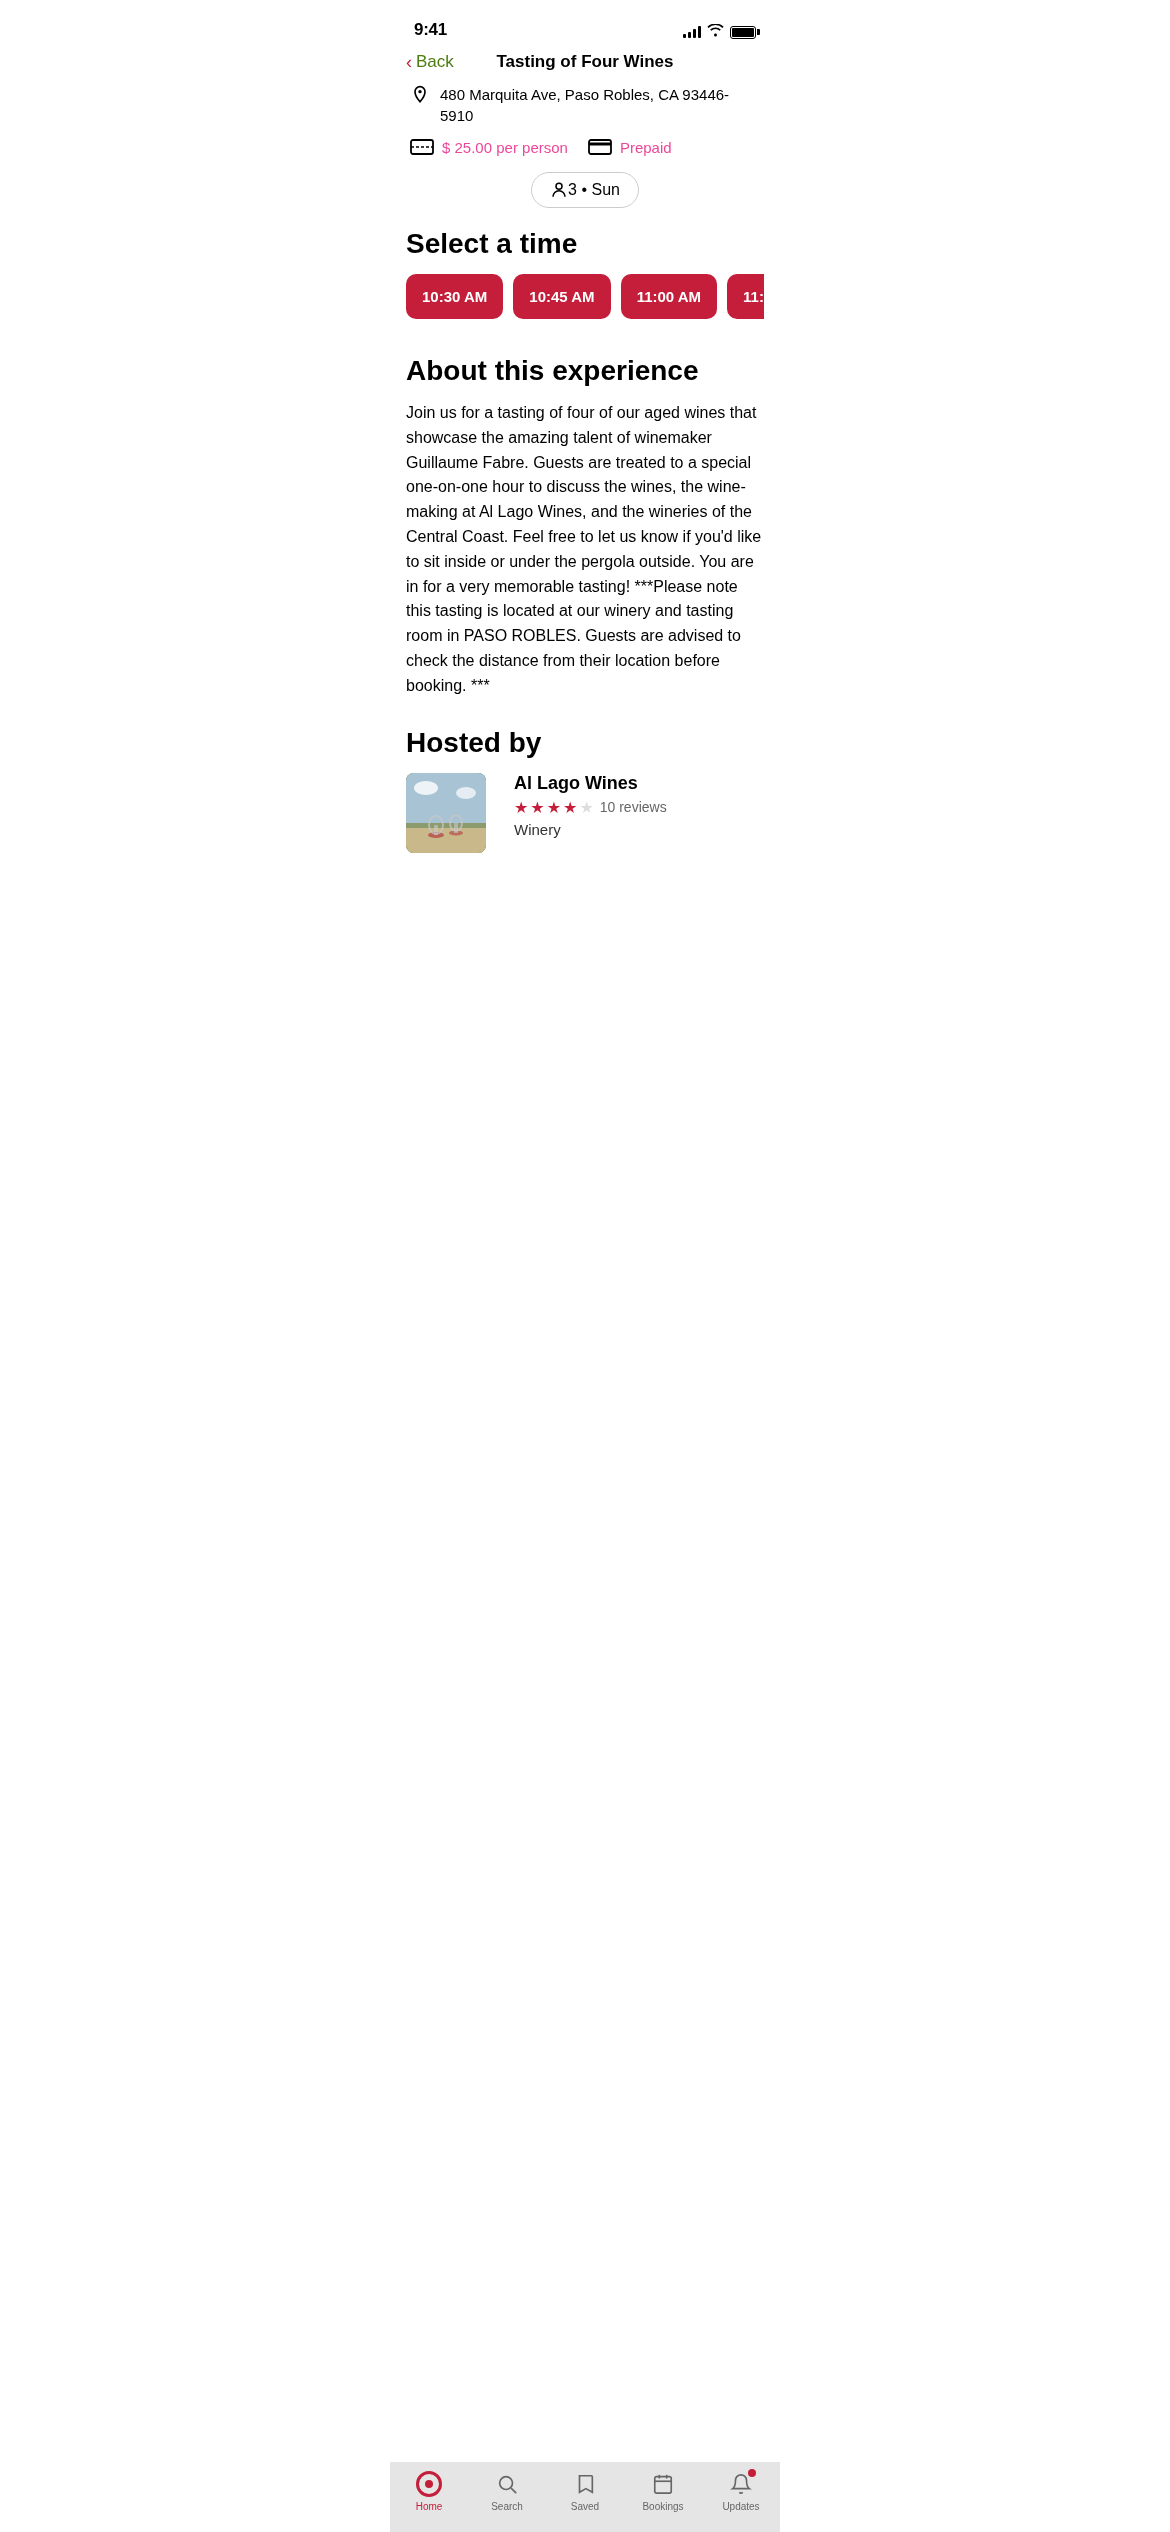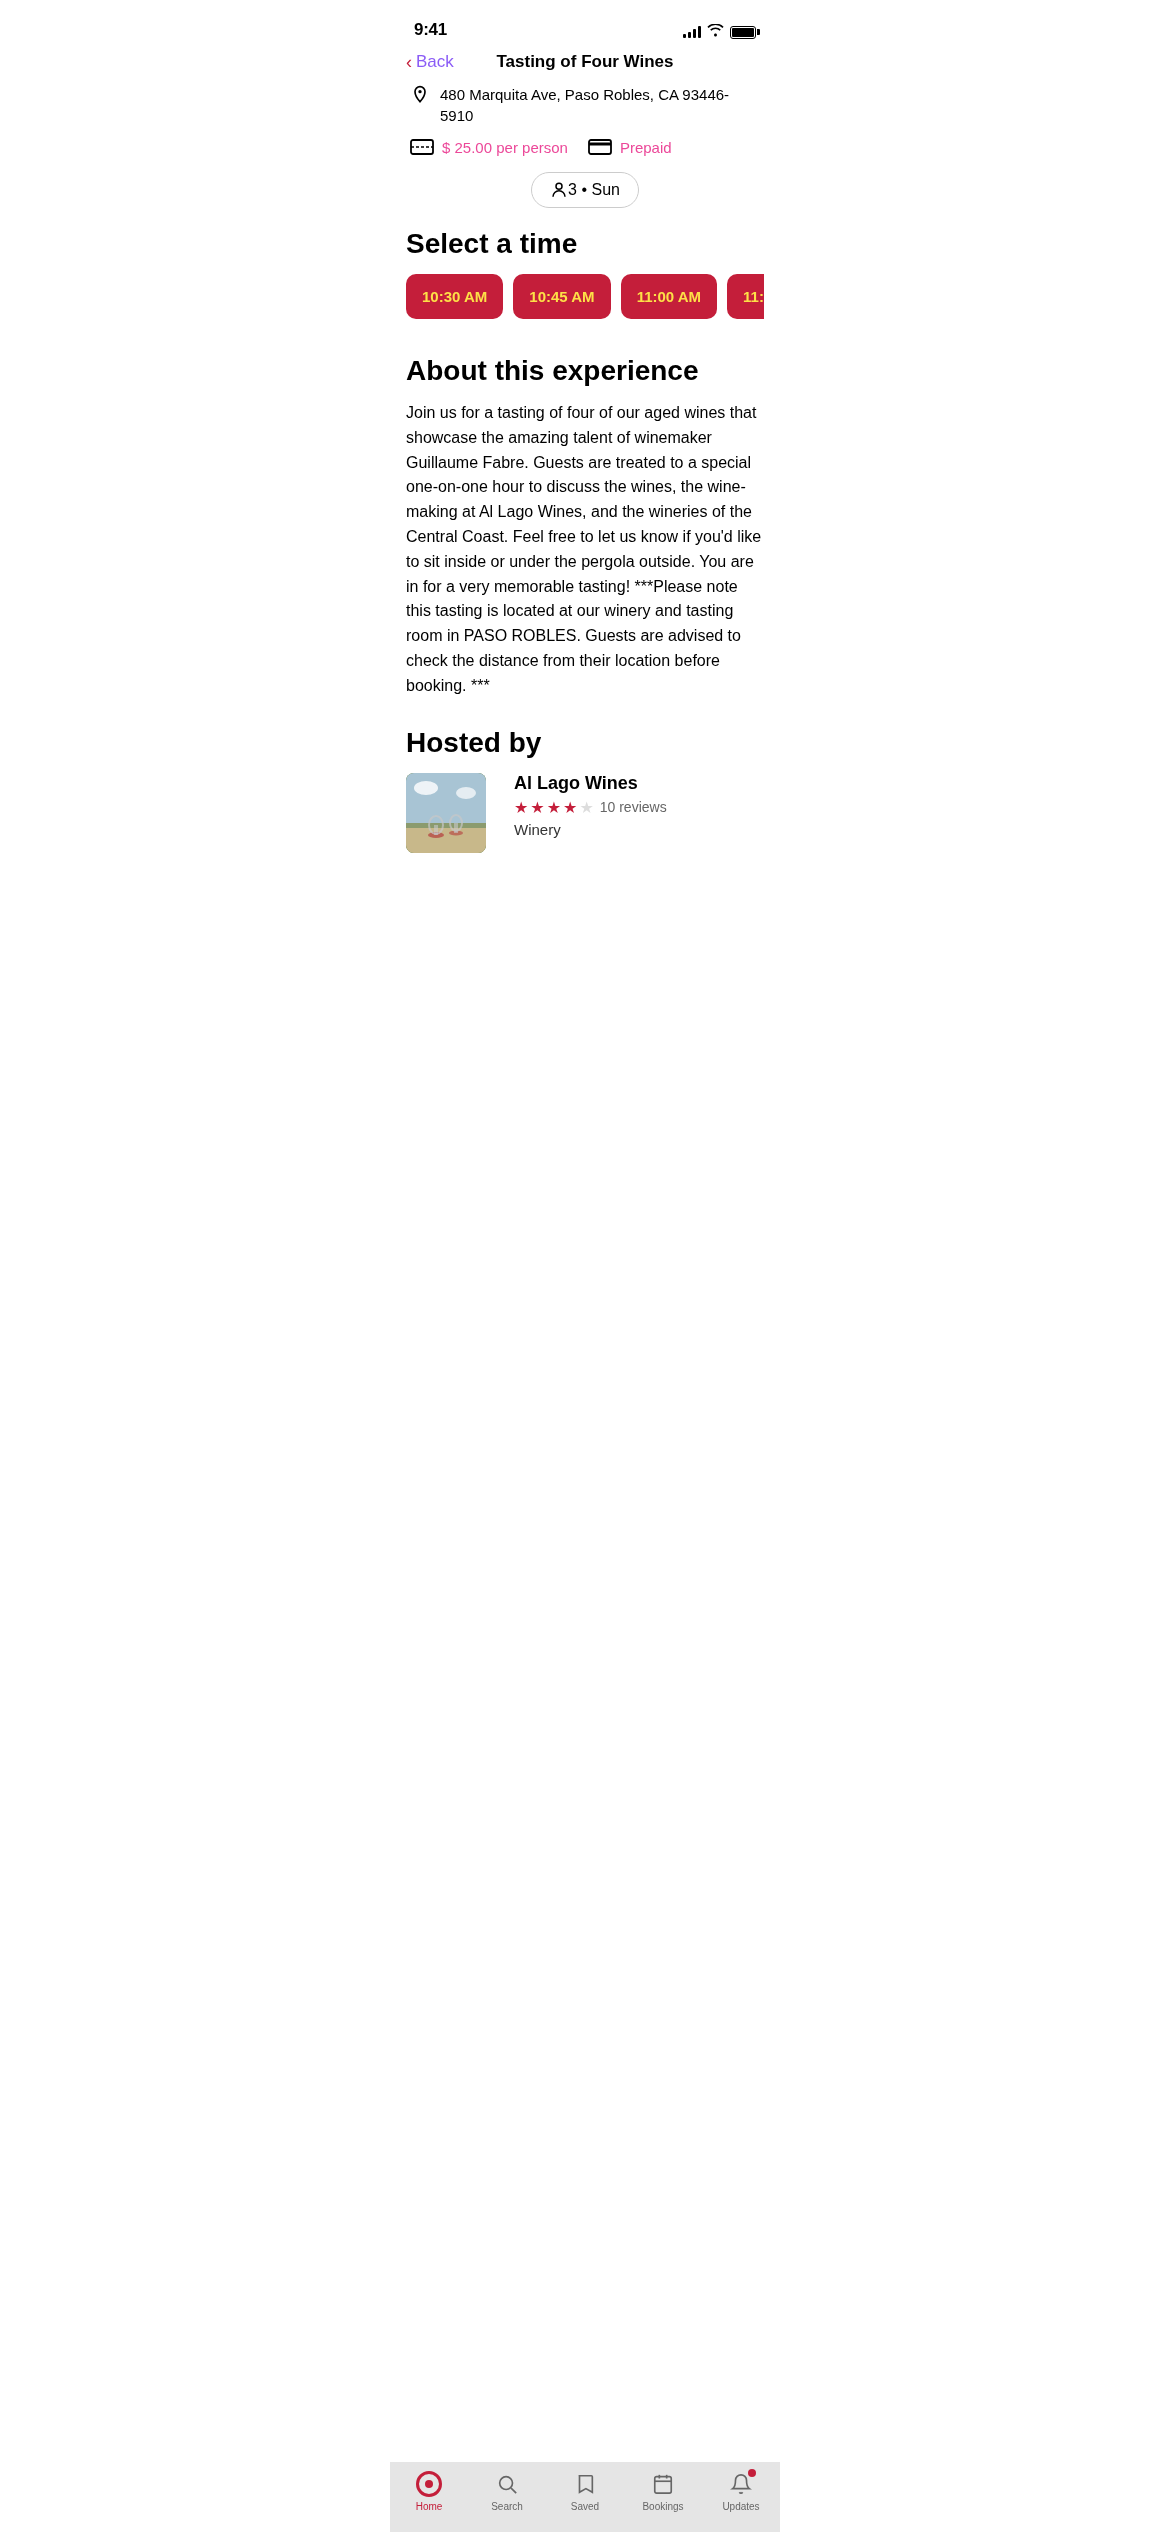--- a/index.html
+++ b/index.html
@@ -196,21 +196,21 @@
       margin-bottom: 28px;
       scrollbar-width: none;
     }
 
     .time-slots::-webkit-scrollbar {
       display: none;
     }
 
     .time-slot {
       background: #C41E3A;
-      color: #fde047;
+      color: #ffffff;
       border: none;
       border-radius: 10px;
       padding: 14px 16px;
       font-size: 15px;
       font-weight: 600;
       white-space: nowrap;
       cursor: pointer;
       flex-shrink: 0;
     }
 
@@ -401,21 +401,21 @@
     </span>
     <div class="battery-icon">
       <div class="battery-fill"></div>
     </div>
   </div>
 </div>
 
 <div class="nav-header">
   <div class="back-button">
     <span class="back-chevron">‹</span>
-    <span style="color:#8b5cf6; font-size:17px;">Back</span>
+    <span style="color:#4d7c0f; font-size:17px;">Back</span>
   </div>
   <span class="nav-title">Tasting of Four Wines</span>
 </div>
 
 <div class="content">
 
   <div class="location-row">
     <svg class="location-icon" viewBox="0 0 24 24" fill="none" stroke="#000" stroke-width="2">
       <path d="M12 2C8.69 2 6 4.69 6 8c0 5.25 6 12 6 12s6-6.75 6-12c0-3.31-2.69-6-6-6z"></path>
       <circle cx="12" cy="8" r="2" fill="#000" stroke="none"></circle>

